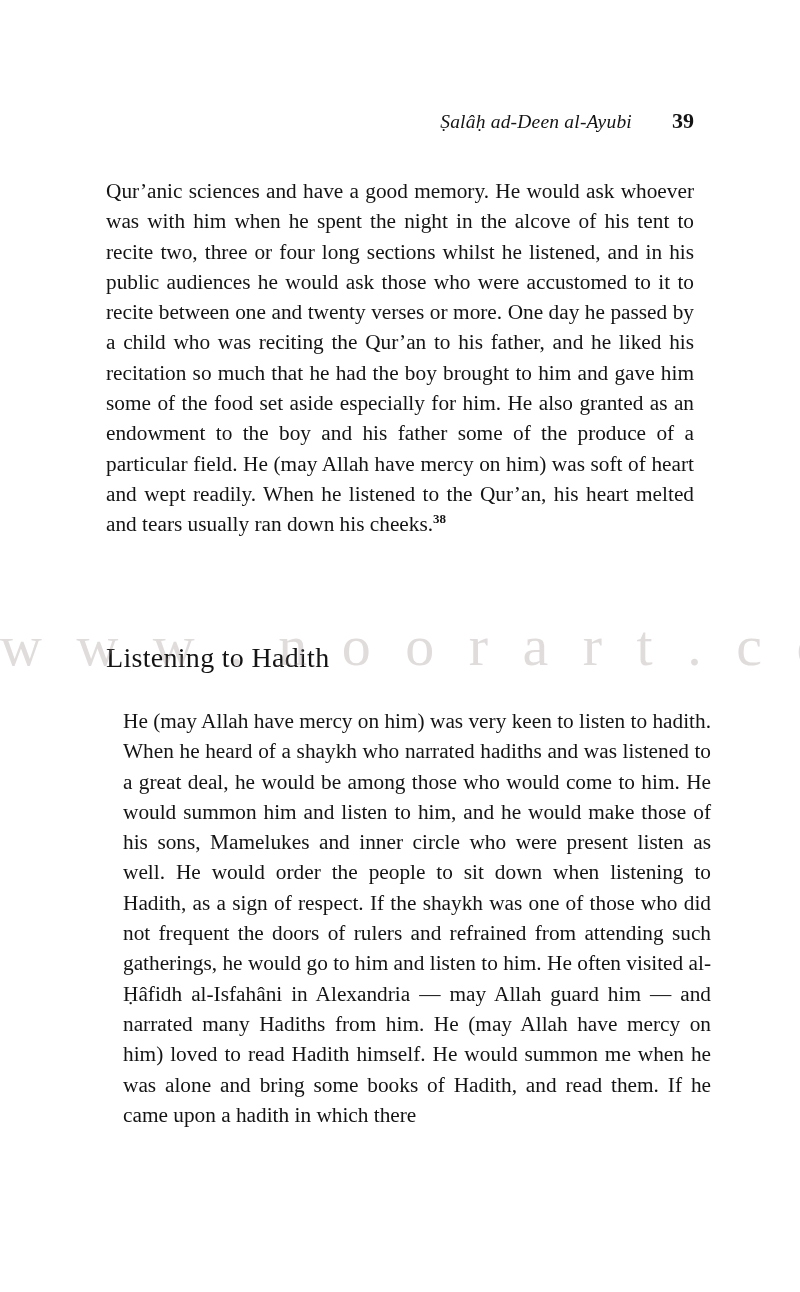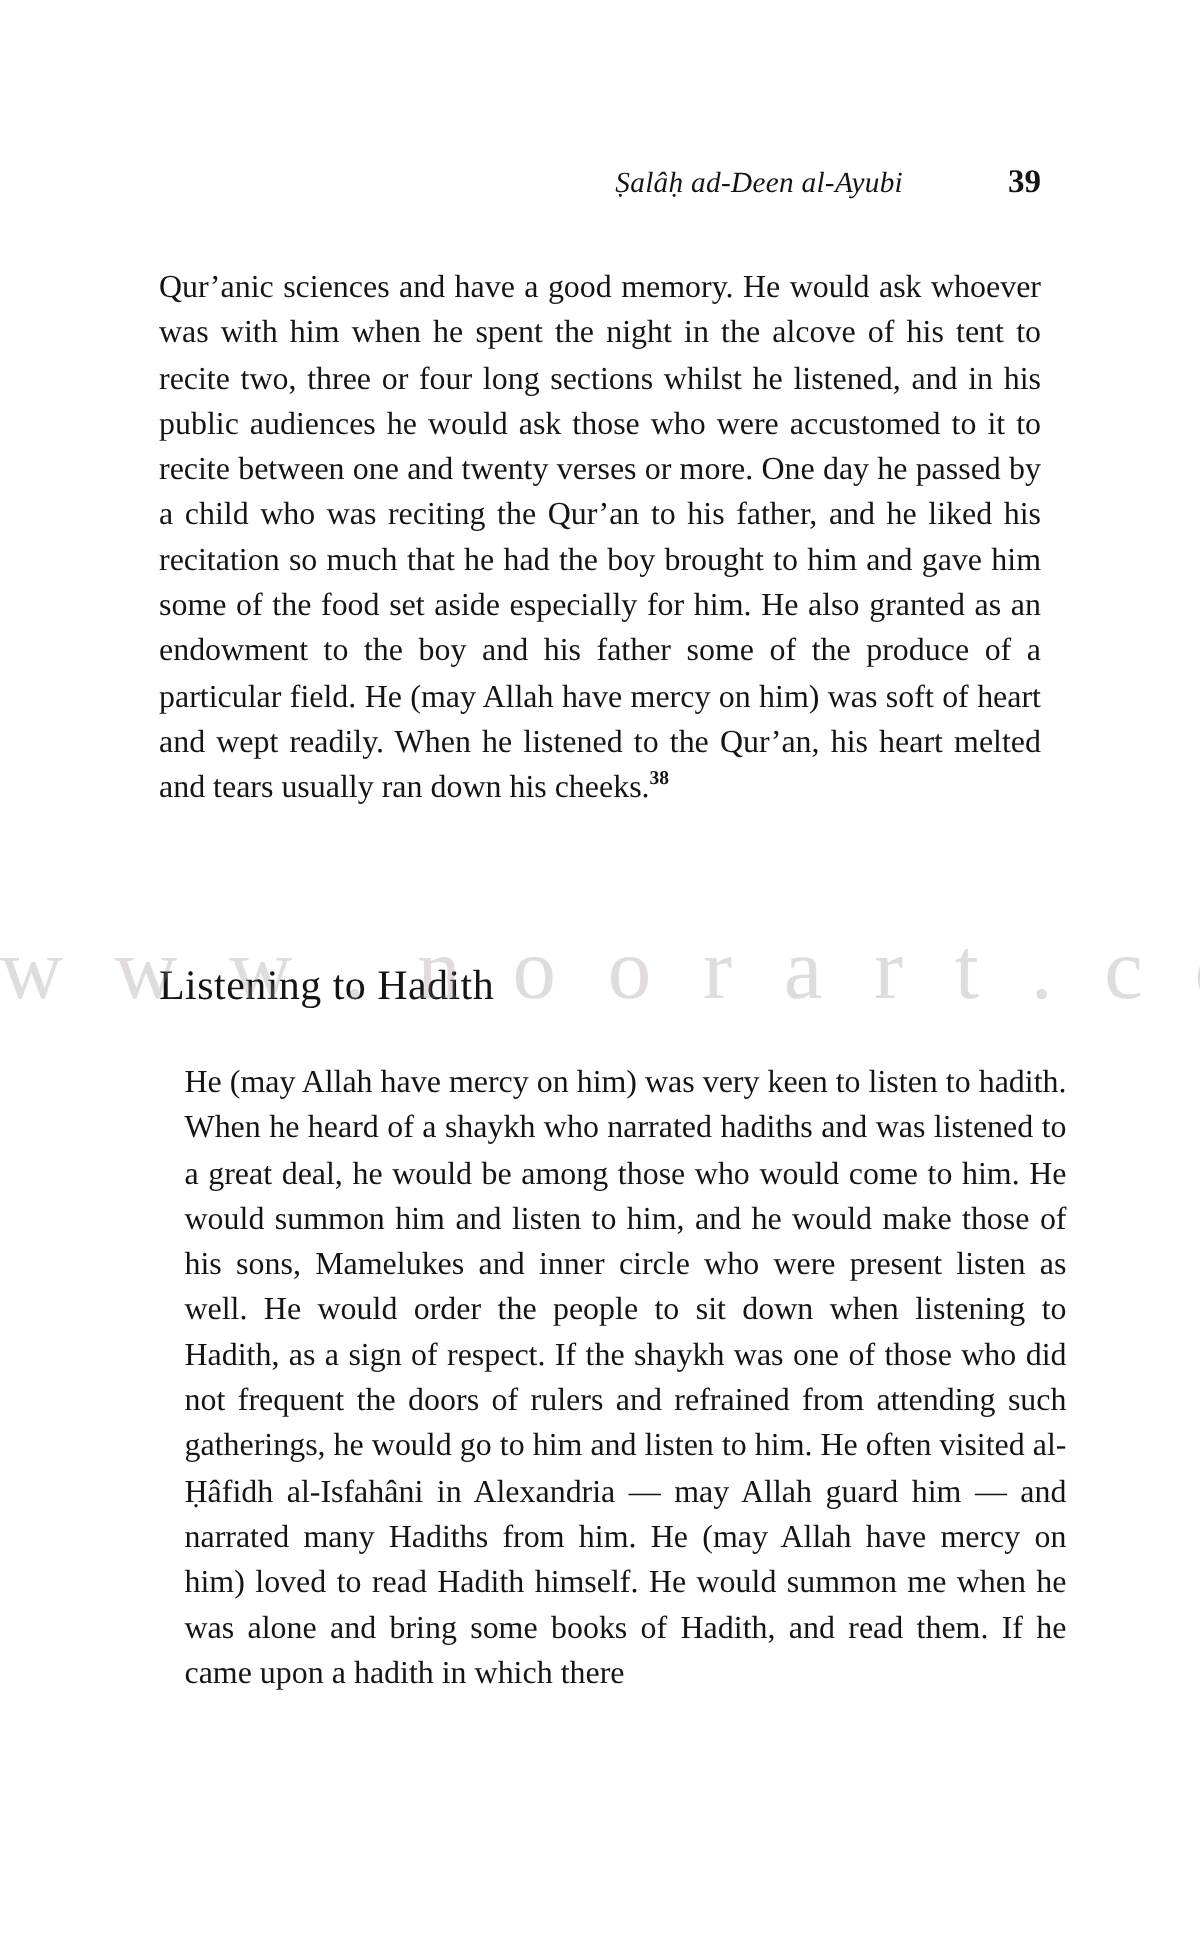--- a/index.html
+++ b/index.html
@@ -37,21 +37,21 @@
   .header-title {
     font-style: italic;
     font-size: 19.5px;
     letter-spacing: 0.2px;
     color: #141414;
     white-space: nowrap;
   }
   .header-page-number {
     font-size: 22px;
     font-weight: bold;
-    margin-left: 70px;
+    margin-left: 40px;
     color: #141414;
   }
 
   
   .content {
     position: absolute;
     top: 176px;
     left: 106px;
     width: 588px;
   }

